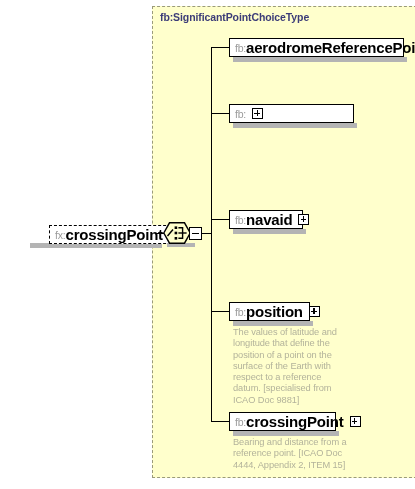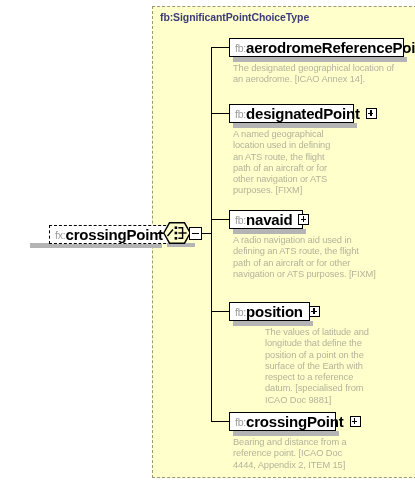--- a/index.html
+++ b/index.html
@@ -181,48 +181,44 @@
 
   <div class="line-v" style="left:199px; top:48px; height:374px;"></div>
 
   <div class="line-h" style="left:199px; top:47px; width:19px;"></div>
   <div class="el-shadow" style="left:221px; top:57px; width:174px;"></div>
   <div class="el-box" style="left:217px; top:38px; width:175px;">
     <span class="prefix">fb:</span>
     <span class="localname">aerodromeReferencePoint</span>
     <span class="toggle plus"></span>
   </div>
-  <div class="anno" style="left:221px; top:63px; width:172px;">The designated geographical location of an aerodrome. [ICAO Annex 14].</div>
 
   <div class="line-h" style="left:199px; top:113px; width:19px;"></div>
   <div class="el-shadow" style="left:221px; top:123px; width:124px;"></div>
   <div class="el-box" style="left:217px; top:104px; width:125px;">
     <span class="prefix">fb:</span>
-    <span class="localname">designatedPoint</span>
-    <span class="toggle plus"></span>
-  </div>
-  <div class="anno" style="left:221px; top:129px; width:104px;">A named geographical location used in defining an ATS route, the flight path of an aircraft or for other navigation or ATS purposes. [FIXM]</div>
+    <span class="toggle plus"></span>
+  </div>
 
   <div class="line-h" style="left:199px; top:219px; width:19px;"></div>
   <div class="el-shadow" style="left:221px; top:229px; width:73px;"></div>
   <div class="el-box" style="left:217px; top:210px; width:74px;">
     <span class="prefix">fb:</span>
     <span class="localname">navaid</span>
     <span class="toggle plus"></span>
   </div>
-  <div class="anno" style="left:221px; top:235px; width:144px;">A radio navigation aid used in defining an ATS route, the flight path of an aircraft or for other navigation or ATS purposes. [FIXM]</div>
 
   <div class="line-h" style="left:199px; top:311px; width:19px;"></div>
   <div class="el-shadow" style="left:221px; top:321px; width:80px;"></div>
   <div class="el-box" style="left:217px; top:302px; width:81px;">
     <span class="prefix">fb:</span>
     <span class="localname">position</span>
     <span class="toggle plus"></span>
   </div>
-  <div class="anno" style="left:221px; top:327px; width:108px;margin-left:32px;">The values of latitude and longitude that define the position of a point on the surface of the Earth with respect to a reference datum. [specialised from ICAO Doc 9881]</div>
+  <div class="anno" style="left:221px; top:327px; width:108px;">The values of latitude and longitude that define the position of a point on the surface of the Earth with respect to a reference datum. [specialised from ICAO Doc 9881]</div>
 
   <div class="line-h" style="left:199px; top:421px; width:19px;"></div>
   <div class="el-shadow" style="left:221px; top:431px; width:106px;"></div>
   <div class="el-box" style="left:217px; top:412px; width:107px;">
     <span class="prefix">fb:</span>
     <span class="localname">crossingPoint</span>
     <span class="toggle plus"></span>
   </div>
   <div class="anno" style="left:221px; top:437px; width:122px;">Bearing and distance from a reference point. [ICAO Doc 4444, Appendix 2, ITEM 15]</div>
 

